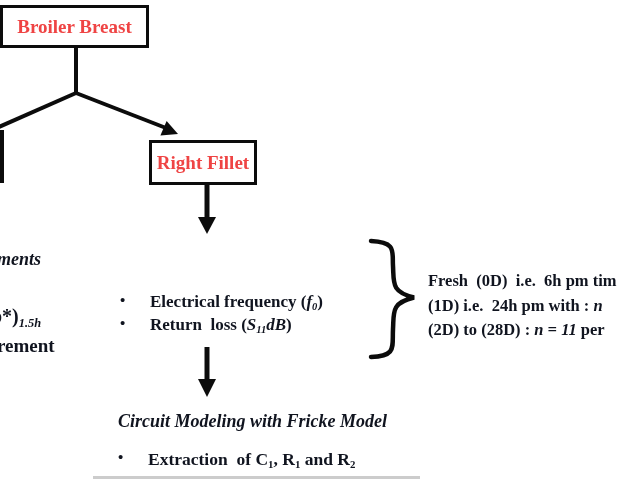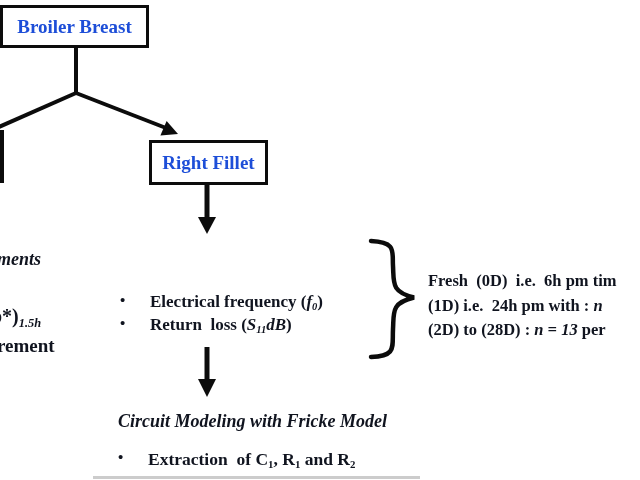--- a/index.html
+++ b/index.html
@@ -16,21 +16,21 @@
     color: #12121c;
   }
   .abs { position: absolute; white-space: pre; }
   .node-box {
     position: absolute;
     border: 3px solid #0c0c0c;
     background: #ffffff;
     display: flex; align-items: center; justify-content: center;
     font-weight: bold;
     font-size: 19px;
-    color: #1d4ed8;
+    color: #ef4444;
     box-sizing: border-box;
   }
   .heading {
     font-weight: bold;
     font-style: italic;
     font-size: 18px;
     color: #10141f;
   }
   .bullet-row {
     position: absolute;
@@ -92,21 +92,21 @@
              C 397 242, 392 252, 393 266
              C 394 283, 391 292, 414 297.5
              C 391 303, 394 312, 393 329
              C 392 347, 397 356, 371 357" fill="none" stroke="#0c0c0c" stroke-width="4.5" stroke-linecap="round"></path>
   </svg>
 
   <div class="node-box" style="left:0px; top:5px; width:149px; height:43px;">
     <span>Broiler Breast</span>
   </div>
 
-  <div class="node-box" style="left:149px; top:140px; width:119px; height:45px;">
+  <div class="node-box" style="left:149px; top:140px; width:108px; height:45px;">
     <span>Right Fillet</span>
   </div>
 
   <div class="abs heading" style="left:-3px; top:249px;">ments</div>
 
   <div class="abs frag" style="left:-9px; top:305px; font-size:20px;"><span>b*)</span><span class="sub iv">1.5h</span></div>
 
   <div class="abs frag" style="left:-3px; top:335px; font-size:19px;">rement</div>
 
 
@@ -115,21 +115,21 @@
   </div>
 
   <div class="bullet-row" style="left:120px; top:315px;">
     <span class="dot">•</span><span><span>Return  loss (</span><span class="iv">S</span><span class="sub iv">11</span><span class="iv">dB</span><span>)</span></span>
   </div>
 
   <div class="annot-line" style="top:271px;">Fresh  (0D)  i.e.  6h pm tim</div>
 
   <div class="annot-line" style="top:295.5px;"><span>(1D) i.e.  24h pm with : </span><span class="iv">n</span></div>
 
-  <div class="annot-line" style="top:319.5px;"><span>(2D) to (28D) : </span><span class="iv">n = 13</span><span> per</span></div>
+  <div class="annot-line" style="top:319.5px;"><span>(2D) to (28D) : </span><span class="iv">n = 11</span><span> per</span></div>
 
   <div class="abs heading" style="left:118px; top:411px;text-align:right;">Circuit Modeling with Fricke Model</div>
 
   <div class="bullet-row" style="left:118px; top:449px; font-size:17.5px;">
     <span class="dot">•</span><span><span>Extraction  of C</span><span class="sub">1</span><span>, R</span><span class="sub">1</span><span> and R</span><span class="sub">2</span></span>
   </div>
 
   <div id="bottom-smear"></div>
 
 </div>

